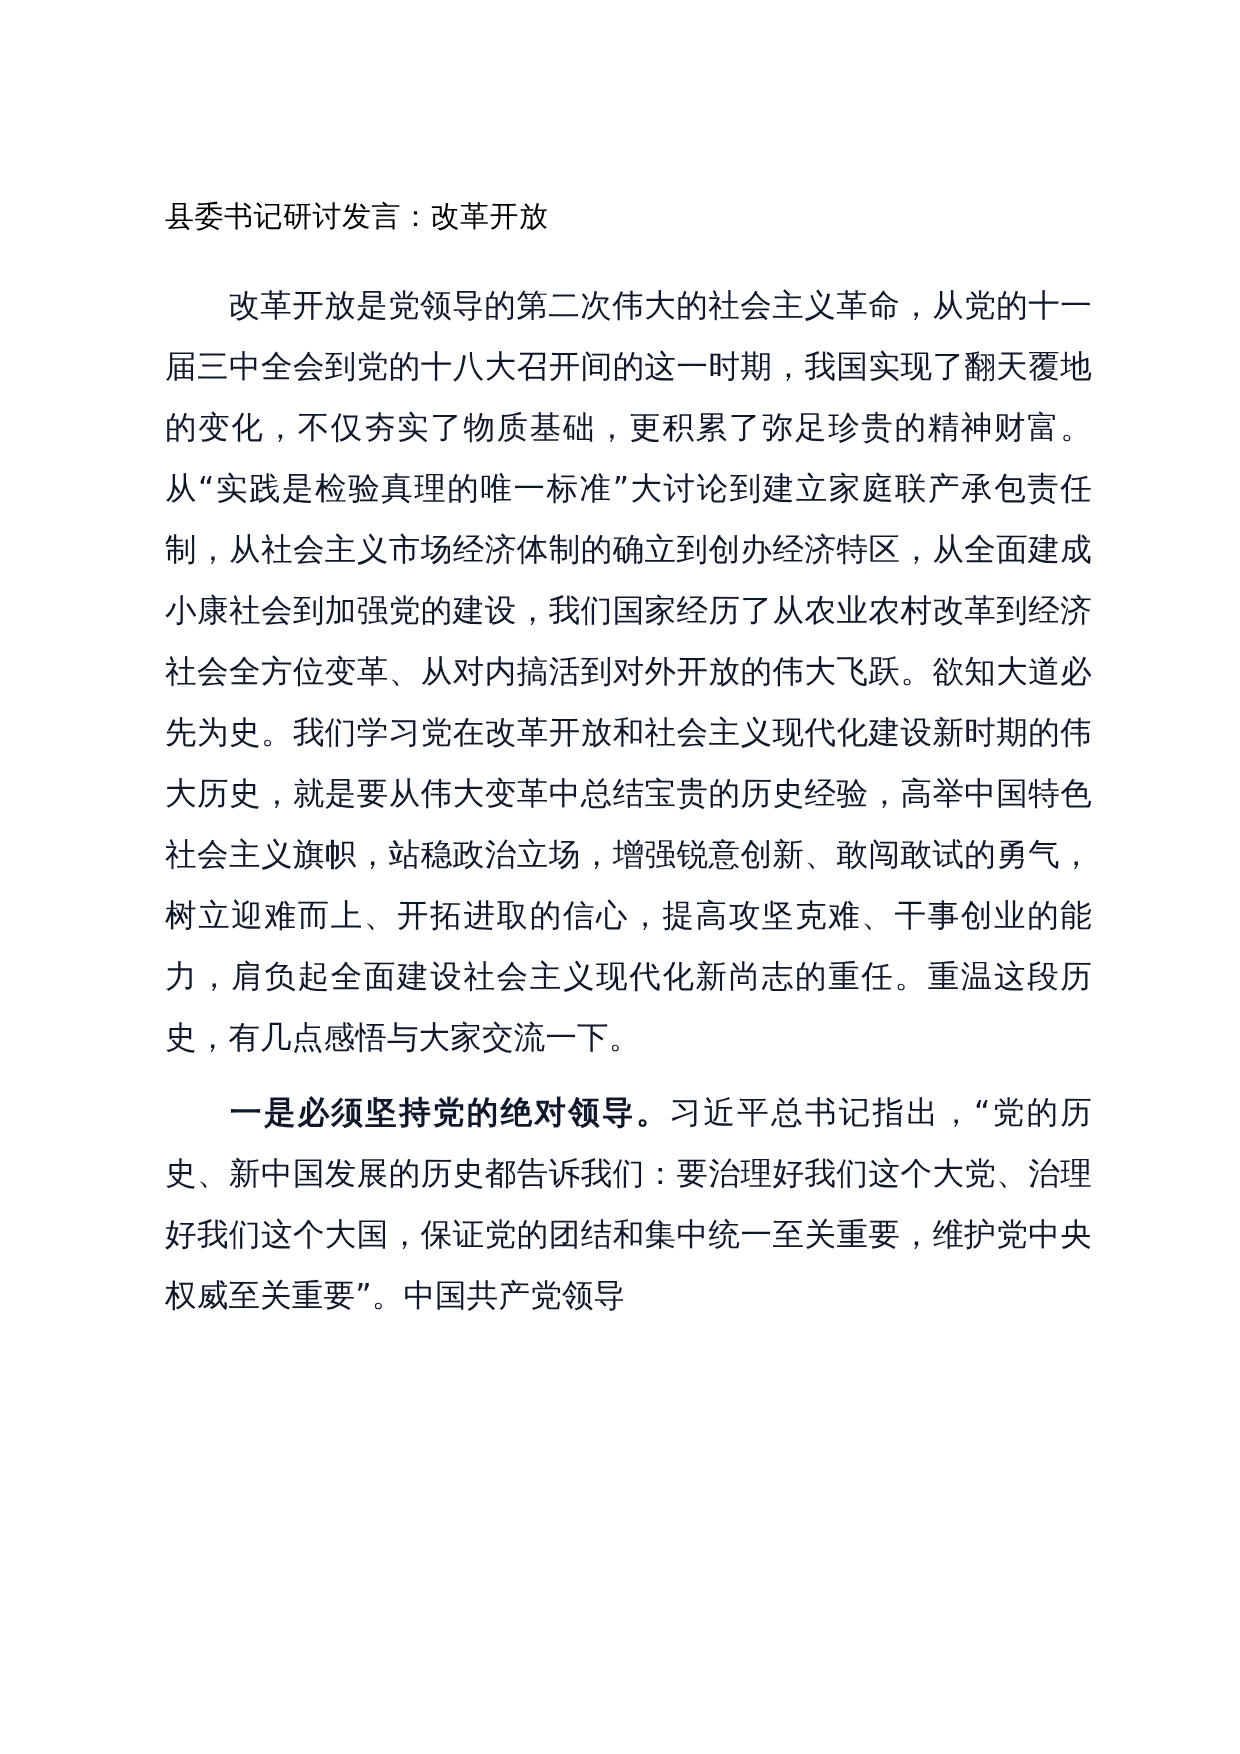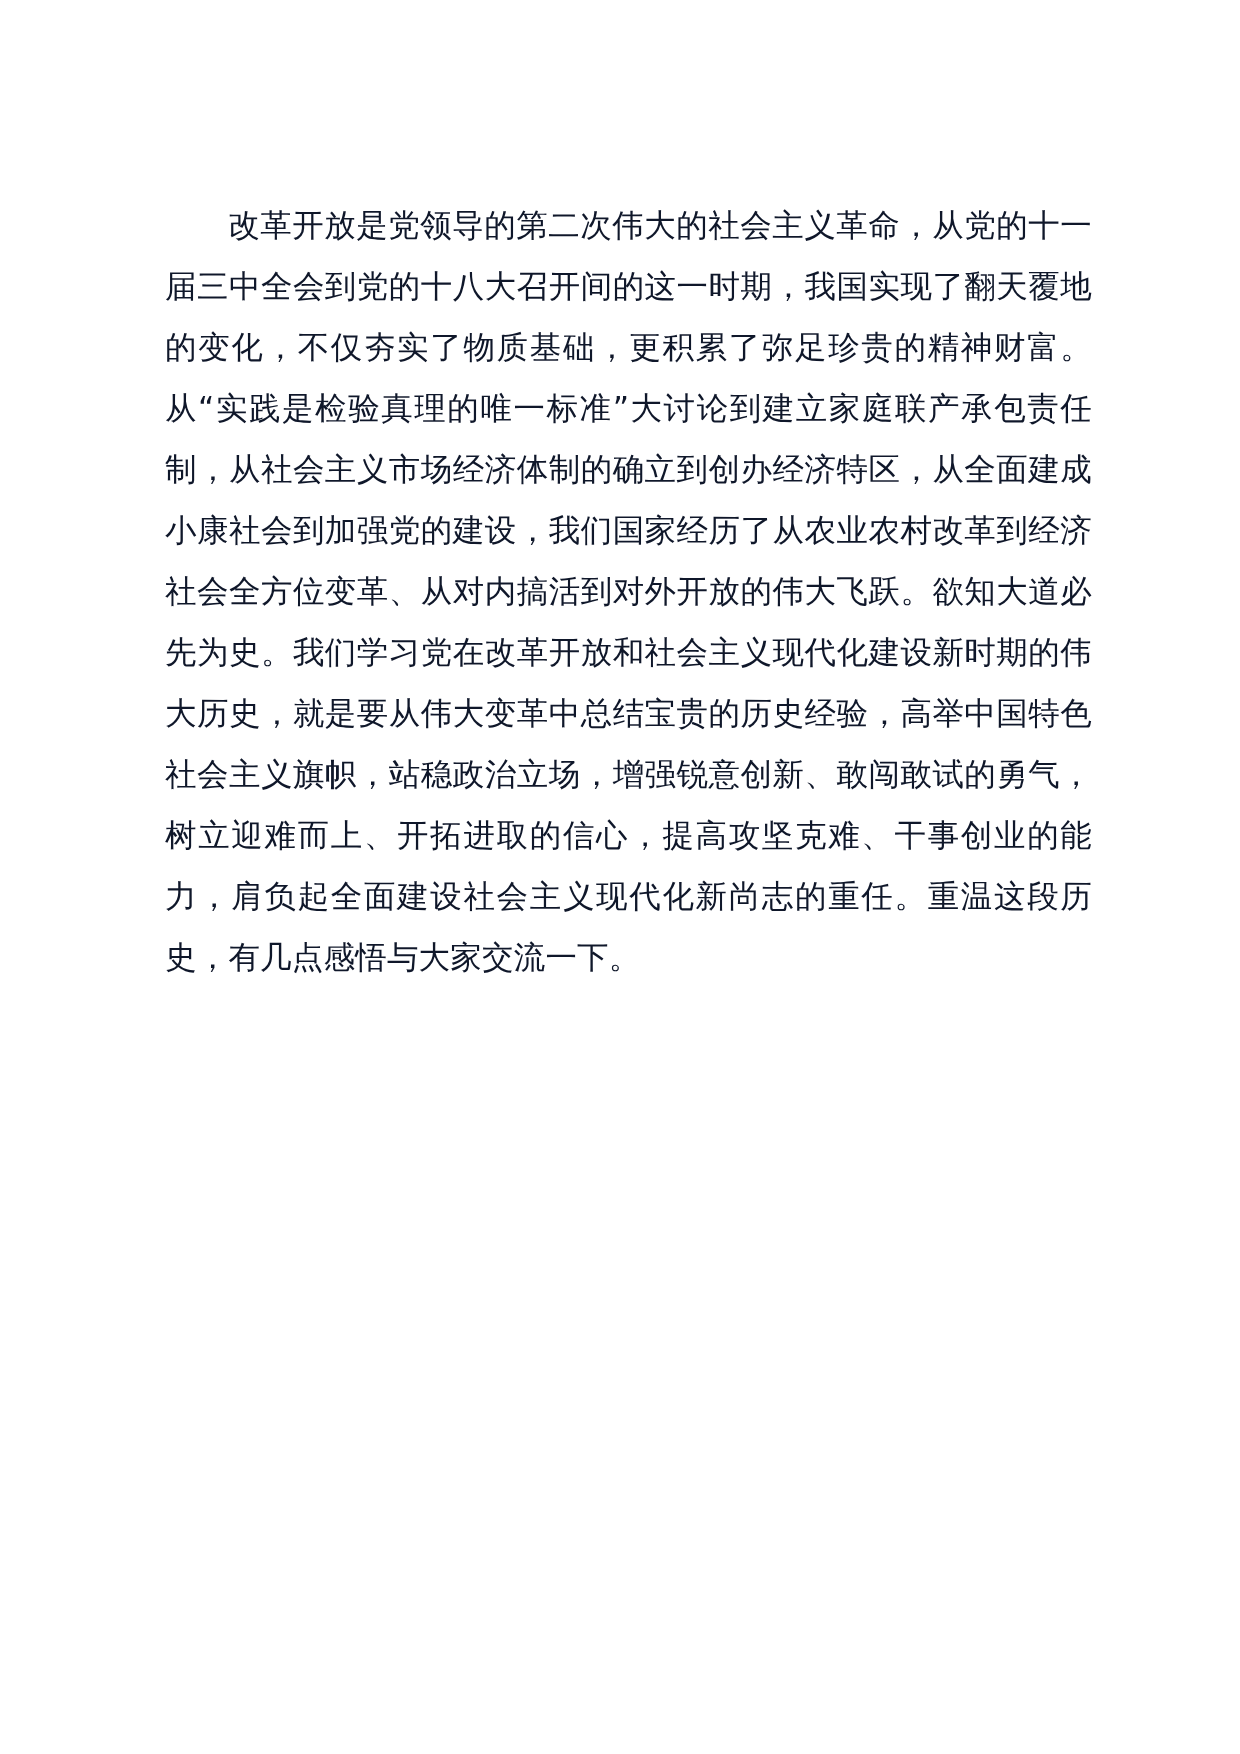--- a/index.html
+++ b/index.html
@@ -49,17 +49,19 @@
     
     max-height: 370px;
     overflow: hidden;
   }
 </style>
 </head>
 <body>
 
 <div class="page">
 
+  <h1 class="doc-title">县委书记研讨发言：改革开放</h1>
 
   <p class="para"><span class="indent"></span><span>改革开放是党领导的第二次伟大的社会主义革命，从党的十一届三中全会到党的十八大召开间的这一时期，我国实现了翻天覆地的变化，不仅夯实了物质基础，更积累了弥足珍贵的精神财富。从“实践是检验真理的唯一标准”大讨论到建立家庭联产承包责任制，从社会主义市场经济体制的确立到创办经济特区，从全面建成小康社会到加强党的建设，我们国家经历了从农业农村改革到经济社会全方位变革、从对内搞活到对外开放的伟大飞跃。欲知大道必先为史。我们学习党在改革开放和社会主义现代化建设新时期的伟大历史，就是要从伟大变革中总结宝贵的历史经验，高举中国特色社会主义旗帜，站稳政治立场，增强锐意创新、敢闯敢试的勇气，树立迎难而上、开拓进取的信心，提高攻坚克难、干事创业的能力，肩负起全面建设社会主义现代化新尚志的重任。重温这段历史，有几点感悟与大家交流一下。</span></p>
 
+  <p class="para clipped"><span class="indent"></span><b class="lead">一是必须坚持党的绝对领导。</b><span>习近平总书记指出，“党的历史、新中国发展的历史都告诉我们：要治理好我们这个大党、治理好我们这个大国，保证党的团结和集中统一至关重要，维护党中央权威至关重要”。中国共产党领导</span></p>
 
 </div>
 
 </body></html>

